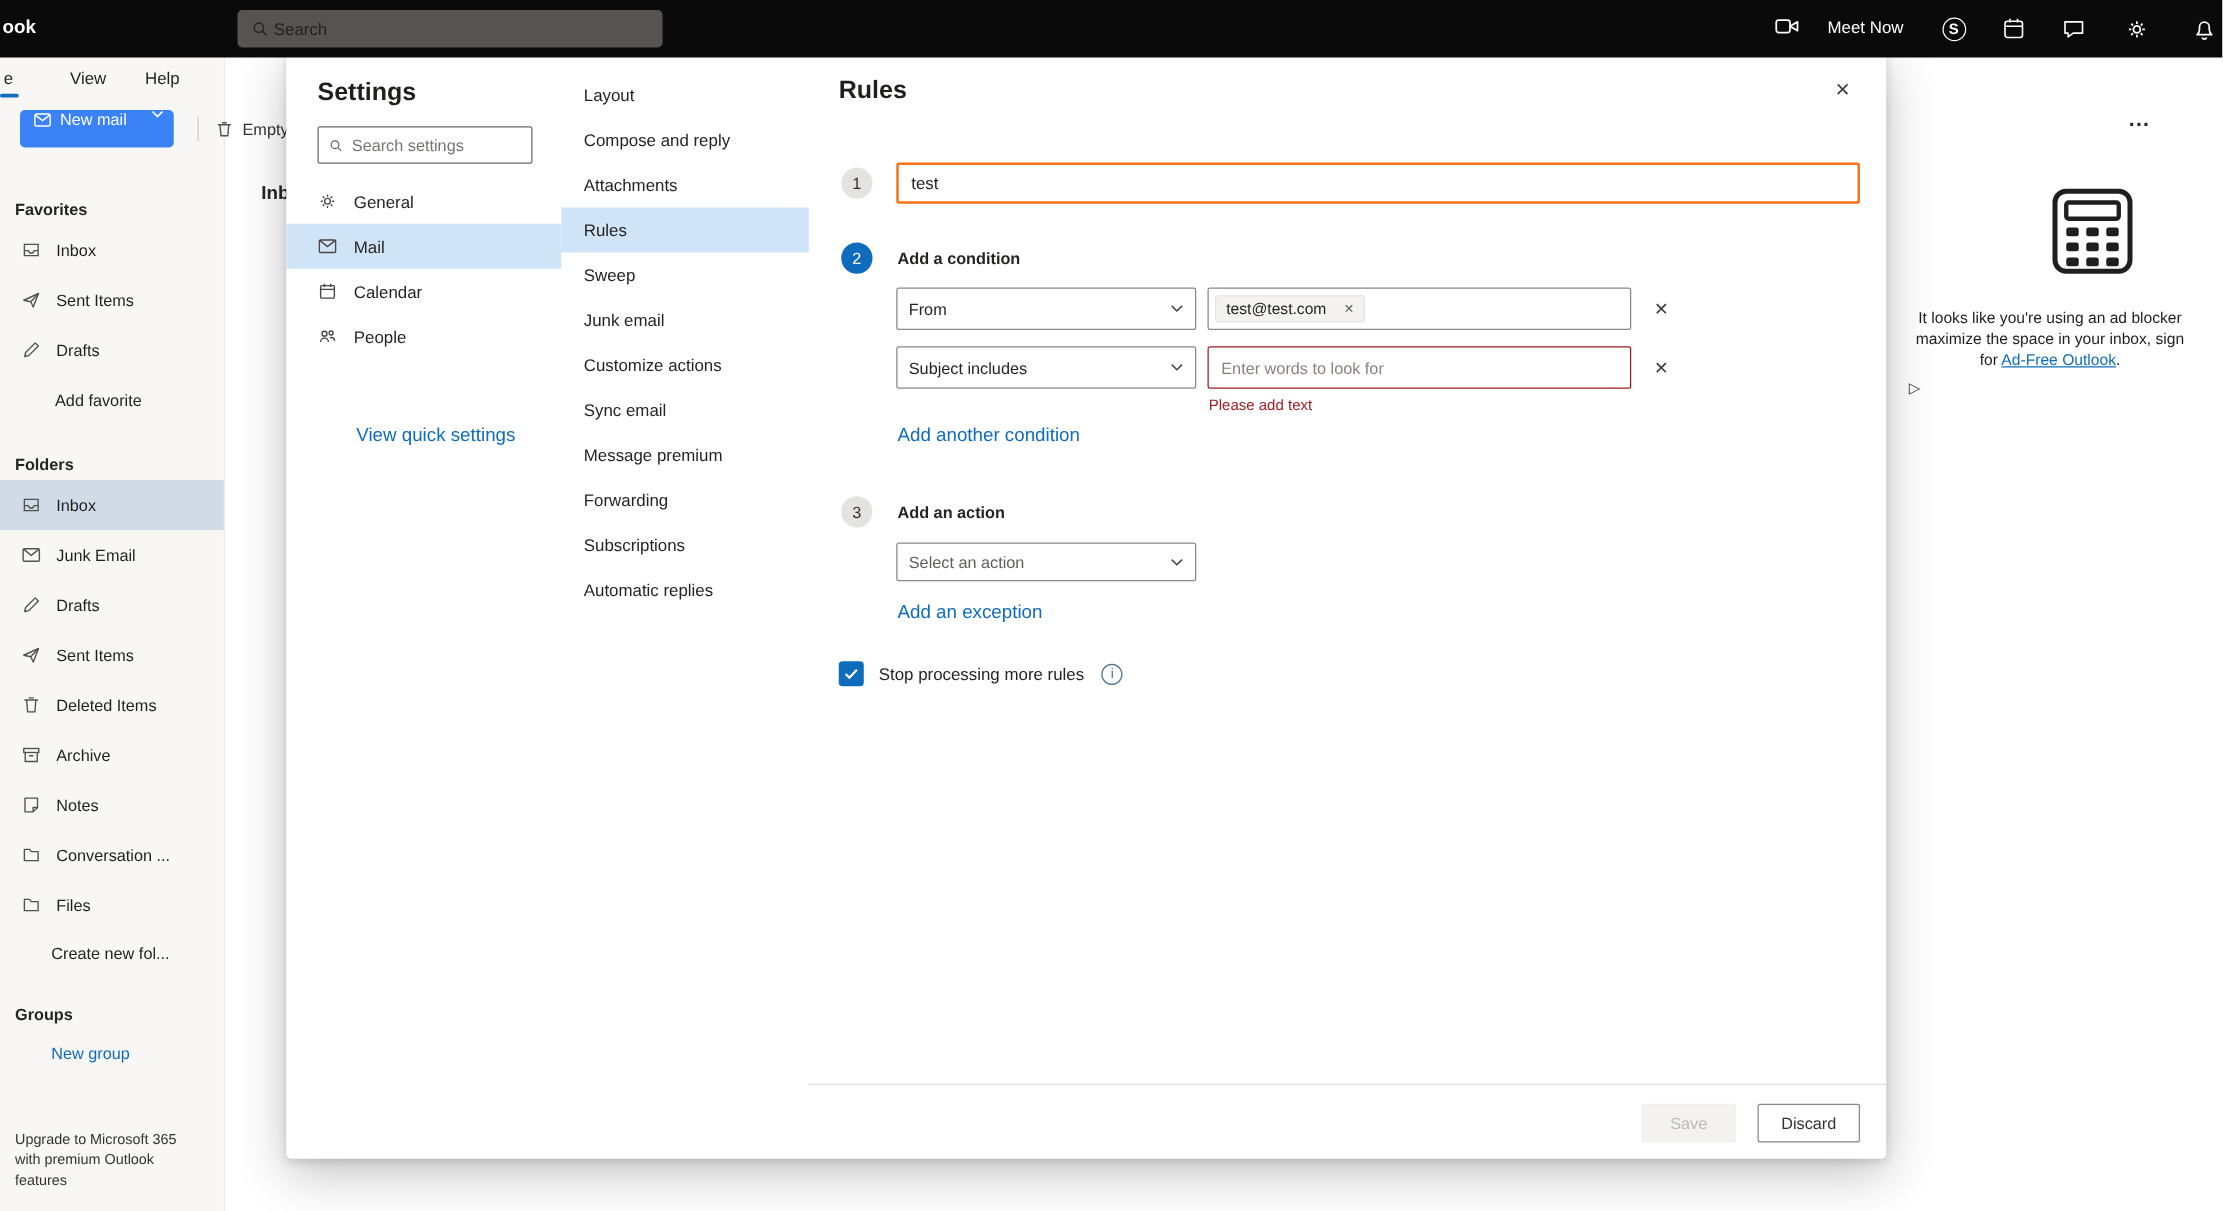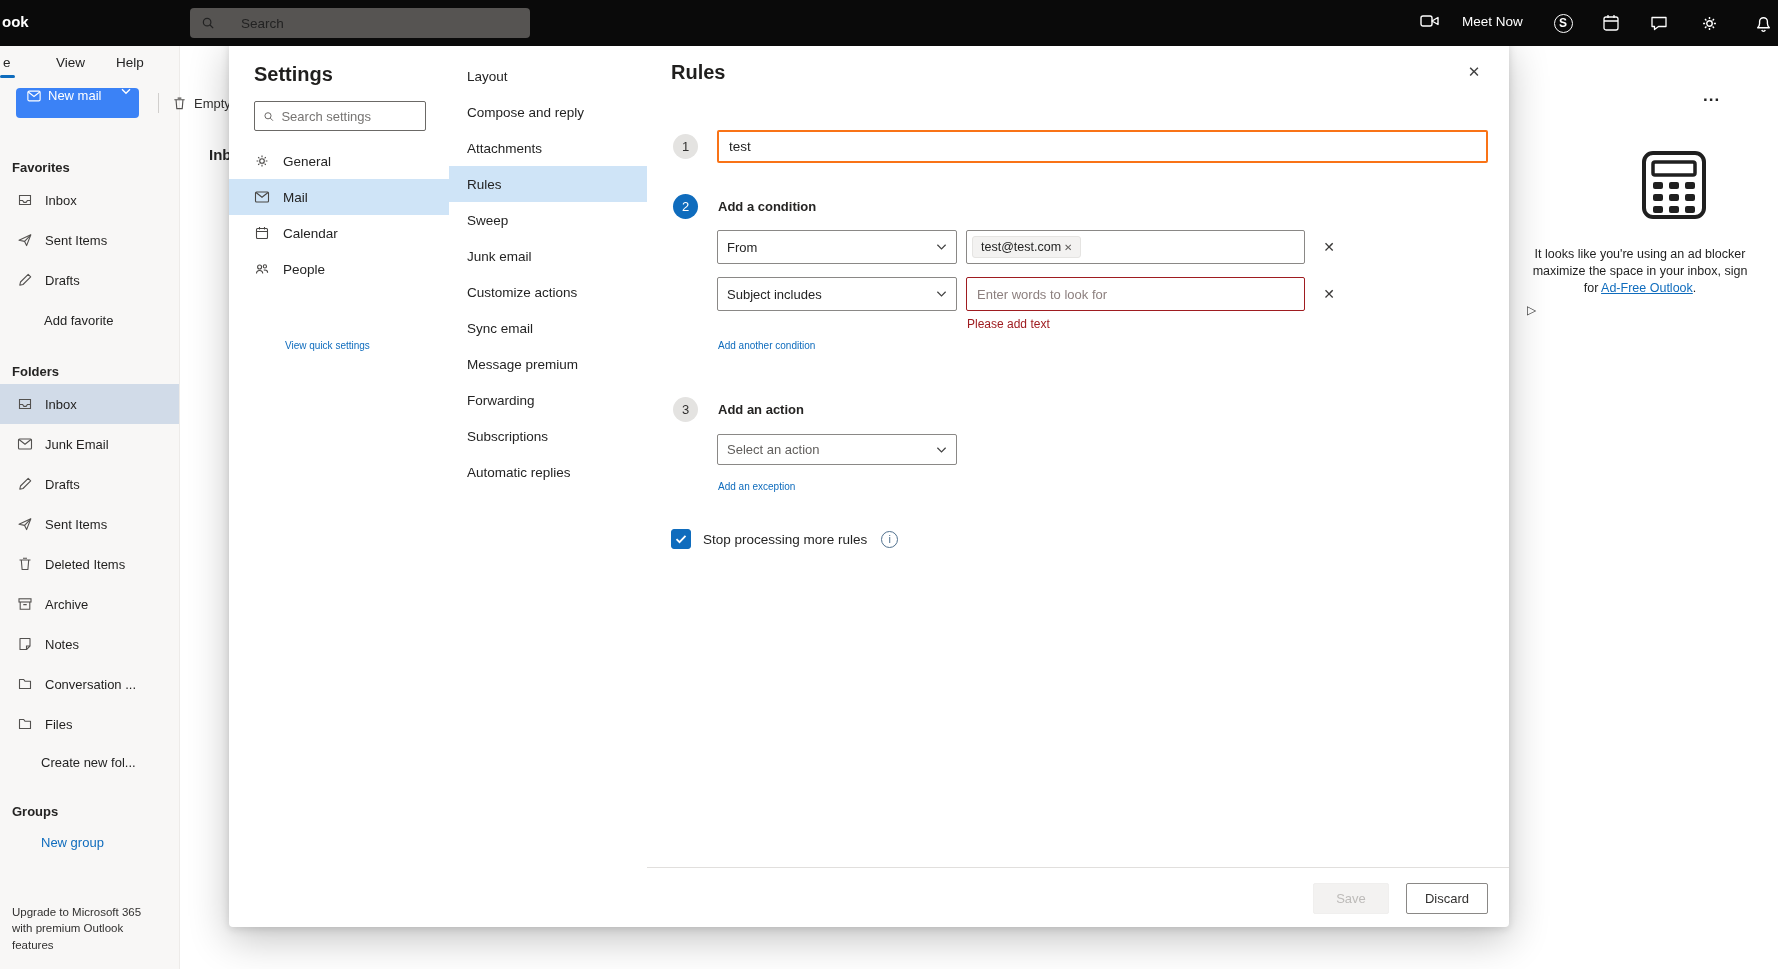--- a/index.html
+++ b/index.html
@@ -3,21 +3,21 @@
 <meta charset="utf-8">
 <style>
   *{box-sizing:border-box;margin:0;padding:0}
   html,body{width:1778px;height:969px}
   body{font-family:"Liberation Sans",sans-serif;color:#242424;background:#fff;overflow:hidden;position:relative;font-size:13px}
   svg{display:block}
 
   
   .topbar{position:absolute;left:0;top:0;width:1778px;height:46px;background:#0a0a0a;color:#fff;z-index:40;overflow:hidden}
   .tb-logo{position:absolute;left:2px;top:13px;font-size:15px;font-weight:700;color:#fff}
-  .tb-search{position:absolute;left:190px;top:8px;width:340px;height:30px;background:#565452;border-radius:4px;display:flex;align-items:center;gap:26px;padding:0 11px;cursor:text}
+  .tb-search{position:absolute;left:190px;top:8px;width:340px;height:30px;background:#565452;border-radius:4px;display:flex;align-items:center;gap:4px;padding:0 11px;cursor:text}
   .tb-search .tb-search-text{font-size:13.5px;color:#222}
   .meet-now{position:absolute;left:1420px;top:13px;display:flex;align-items:center;gap:22px;font-size:13.5px;cursor:pointer}
   .tb-ic{position:absolute;top:12px;width:22px;height:22px;display:flex;align-items:center;justify-content:center;cursor:pointer}
   .skype-badge{width:19px;height:19px;border:1.5px solid #fff;border-radius:50%;display:flex;align-items:center;justify-content:center;font-size:12px;font-weight:700}
 
   
   .tabs{position:absolute;top:55px;left:0;height:24px;font-size:13.5px;color:#242424;z-index:5}
   .tab{position:absolute;top:0;cursor:pointer}
   .tab-underline{position:absolute;left:0;top:20px;width:15px;height:3px;background:#0f6cbd;border-radius:2px}
   .newmail{position:absolute;left:16px;top:88px;height:30px;background:#3b82f6;border-radius:4px;color:#fff;display:flex;align-items:flex-start;z-index:5;cursor:pointer}
@@ -79,28 +79,28 @@
 
   .sec-h{position:absolute;left:71px;font-size:13px;font-weight:700;color:#252423}
   .h-cond{top:158px}.h-act{top:361px}
 
   .dropdown{position:absolute;left:70px;width:240px;height:34px;border:1px solid #8a8886;border-radius:2px;display:flex;align-items:center;justify-content:space-between;padding:0 9px;font-size:13px;background:#fff;cursor:pointer}
   .dd-a{top:189px}.dd-b{top:236px}
   .dd-action{top:393px;height:31px;color:#605e5c}
   .value-box{position:absolute;left:319px;width:339px;height:34px;border:1px solid #8a8886;border-radius:2px;display:flex;align-items:center;padding:0 5px;background:#fff}
   .vb-a{top:189px}.vb-b{top:236px}
   .value-box.error{border-color:#9f1c20}
-  .chip{display:inline-flex;align-items:center;gap:3px;background:#f3f2f1;border:1px solid #e5e4e2;border-radius:3px;padding:3px 8px;font-size:12.5px;color:#242424}
+  .chip{display:inline-flex;align-items:center;gap:14px;background:#f3f2f1;border:1px solid #e5e4e2;border-radius:3px;padding:3px 8px;font-size:12.5px;color:#242424}
   .chip-x{font-size:10px;color:#605e5c;cursor:pointer}
   .cond-input{border:none;outline:none;font:inherit;font-size:13px;width:100%;padding:0 5px;color:#242424;background:transparent}
   .cond-input::placeholder{color:#8c7f7e}
   .remove-x{position:absolute;left:672px;width:20px;height:20px;display:flex;align-items:center;justify-content:center;font-size:14px;color:#3b3a39;cursor:pointer}
   .rx-a{top:196px}.rx-b{top:243px}
   .err-text{position:absolute;left:320px;top:276px;font-size:12px;color:#9f1c20}
-  .link{color:#0f6cbd;font-size:10px;cursor:pointer}
+  .link{color:#0f6cbd;font-size:15px;cursor:pointer}
   .add-cond{position:absolute;left:71px;top:299px}
   .add-exc{position:absolute;left:71px;top:440px}
 
   .stop-row{position:absolute;left:24px;top:488px;display:flex;align-items:center}
   .checkbox{width:20px;height:20px;background:#0f6cbd;border:1px solid #0f6cbd;border-radius:3px;display:flex;align-items:center;justify-content:center;cursor:pointer}
   .stop-label{font-size:13.5px;margin-left:12px}
   .info-i{width:17px;height:17px;border:1.3px solid #51718e;border-radius:50%;color:#51718e;font-size:11px;display:flex;align-items:center;justify-content:center;margin-left:14px;cursor:pointer}
 
   .m-footer{position:absolute;left:0;right:0;top:826px;height:60px;border-top:1px solid #e1dfdd}
   .btn{position:absolute;top:15px;height:31px;border-radius:2px;font-size:13px;font-family:inherit;cursor:pointer}

